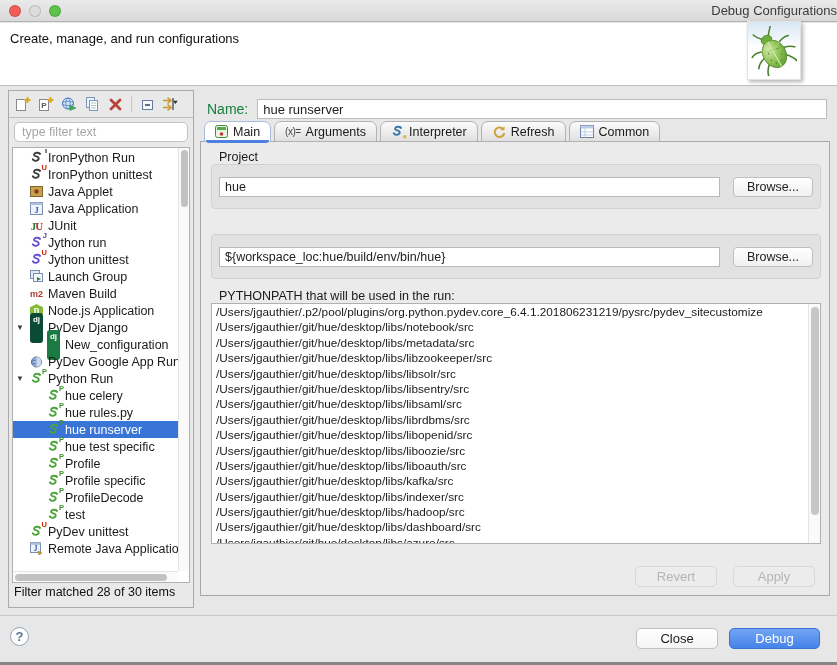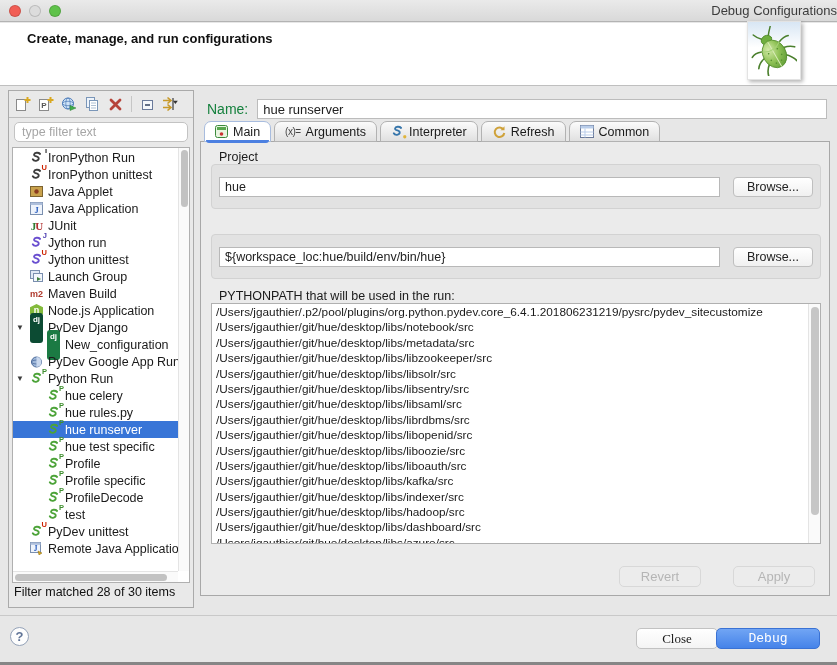--- a/index.html
+++ b/index.html
@@ -10,21 +10,21 @@
   .titlebar{position:absolute;top:0;left:0;right:0;height:22px;
     background:linear-gradient(#eaeaea,#d9d9d9);border-bottom:1px solid #b3b3b3;}
   .titlebar .title{text-align:right;font-size:13px;line-height:22px;color:#3c3c3c;font-weight:500;}
   .lights{position:absolute;left:9px;top:5px;display:flex;gap:8px;}
   .light{width:12px;height:12px;border-radius:50%;border:1px solid rgba(0,0,0,.15);}
   .light.red{background:#f15e55;}
   .light.gray{background:#dcdcdc;}
   .light.green{background:#5fc24a;}
   
   .header{position:absolute;top:23px;left:0;right:0;height:63px;background:#fff;border-bottom:1px solid #bfbfbf;}
-  .header-title{position:absolute;top:8px;left:10px;font-size:13px;font-weight:bold;color:#101010;margin-left:17px;}
+  .header-title{position:absolute;top:8px;left:10px;font-size:13px;font-weight:normal;color:#101010;}
   .bug-box{position:absolute;top:-2px;right:36px;width:54px;height:59px;
     background:linear-gradient(#d8e6f4,#ffffff 45%);border:1px solid #e3e3e3;
     box-shadow:2px 2px 4px rgba(0,0,0,.3);display:flex;align-items:center;justify-content:center;}
   
   .left-panel{position:absolute;left:8px;top:90px;width:186px;height:518px;
     border:1px solid #aaa;background:#e9e9e9;}
   .toolbar{height:27px;border-bottom:1px solid #bdbdbd;display:flex;align-items:center;padding:0 5px;gap:5px;}
   .tbtn{width:18px;height:18px;display:inline-flex;align-items:center;justify-content:center;}
   .tb-sep{width:1px;height:16px;background:#c6c6c6;margin:0 2px;}
   .filter{display:block;margin:4px 5px 0 5px;width:174px;height:20px;border:1px solid #c3c3c3;
@@ -69,33 +69,33 @@
   .browse-btn{width:80px;height:20px;border:1px solid #bfbfbf;border-radius:4px;
     background:linear-gradient(#ffffff,#f0f0f0);font-size:12.5px;color:#222;
     font-family:"Liberation Sans",sans-serif;}
   .pp-label{position:absolute;left:18px;top:147px;font-size:12.5px;color:#1a1a1a;}
   .pp-list{position:absolute;left:10px;right:8px;top:161px;height:241px;background:#fff;
     border:1px solid #b0b0b0;overflow:hidden;}
   .pp-lines{position:absolute;top:1px;left:4px;right:13px;bottom:0;overflow:hidden;}
   .pp-line{font-size:11.8px;line-height:15.4px;height:15.4px;white-space:nowrap;color:#1a1a1a;}
   .pp-scroll{position:absolute;top:0;right:0;bottom:0;width:12px;background:#fafafa;border-left:1px solid #e4e4e4;}
   .pp-scroll .thumb{position:absolute;top:3px;left:2px;width:8px;height:208px;background:#c6c6c6;border-radius:4px;}
-  .pane-buttons{position:absolute;right:14px;bottom:8px;display:flex;gap:32px;}
+  .pane-buttons{position:absolute;right:14px;bottom:8px;display:flex;gap:16px;}
   .btn{height:21px;min-width:82px;border-radius:5px;font-size:13px;font-family:"Liberation Sans",sans-serif;}
   .btn.disabled{background:#ececec;border:1px solid #d8d8d8;color:#b5b5b5;}
   
   .separator{position:absolute;left:0;right:0;top:615px;height:1px;background:#c9c9c9;}
   .footer{position:absolute;left:0;right:0;top:616px;height:46px;}
   .help{position:absolute;left:10px;top:11px;width:19px;height:19px;border-radius:50%;
     border:1.5px solid #94a2b8;color:#5f7396;font-size:13px;font-weight:bold;text-align:center;
     line-height:18px;background:#fdfdfd;}
   .btn.close{position:absolute;right:119px;top:12px;width:81px;background:linear-gradient(#ffffff,#f4f4f4);
-    border:1px solid #c2c2c2;color:#1a1a1a;font-family:Liberation Serif, serif;}
-  .btn.debug{position:absolute;right:17px;top:12px;width:104px;background:linear-gradient(#71a5f4,#4583e9);
-    border:1px solid #3a72d4;color:#fff;font-family:Liberation Mono, monospace;}
+    border:1px solid #c2c2c2;color:#1a1a1a;}
+  .btn.debug{position:absolute;right:17px;top:12px;width:91px;background:linear-gradient(#71a5f4,#4583e9);
+    border:1px solid #3a72d4;color:#fff;}
   .bottom-edge{position:absolute;bottom:0;left:0;right:0;height:3px;background:#868686;}
   
   .ic-sup{position:absolute;top:-4px;right:-3px;font-size:7.5px;font-weight:bold;font-style:normal;line-height:1;}
   .ic-dj{display:inline-block;width:13px;height:30px;background:#0c4b33;color:#fff;border-radius:3px;
     font-size:8px;font-weight:bold;text-align:center;line-height:13px;}
   .ic-m2{color:#b03a2e;font-size:9px;font-weight:bold;}
   .ic-node{display:inline-block;width:13px;height:13px;background:#83ba3b;color:#fff;border-radius:3px;
     font-size:9px;font-weight:bold;text-align:center;line-height:13px;
     clip-path:polygon(50% 0,100% 25%,100% 75%,50% 100%,0 75%,0 25%);}
   .ic-ju{font-family:"Liberation Serif",serif;font-size:11px;font-weight:bold;letter-spacing:-1px;}

